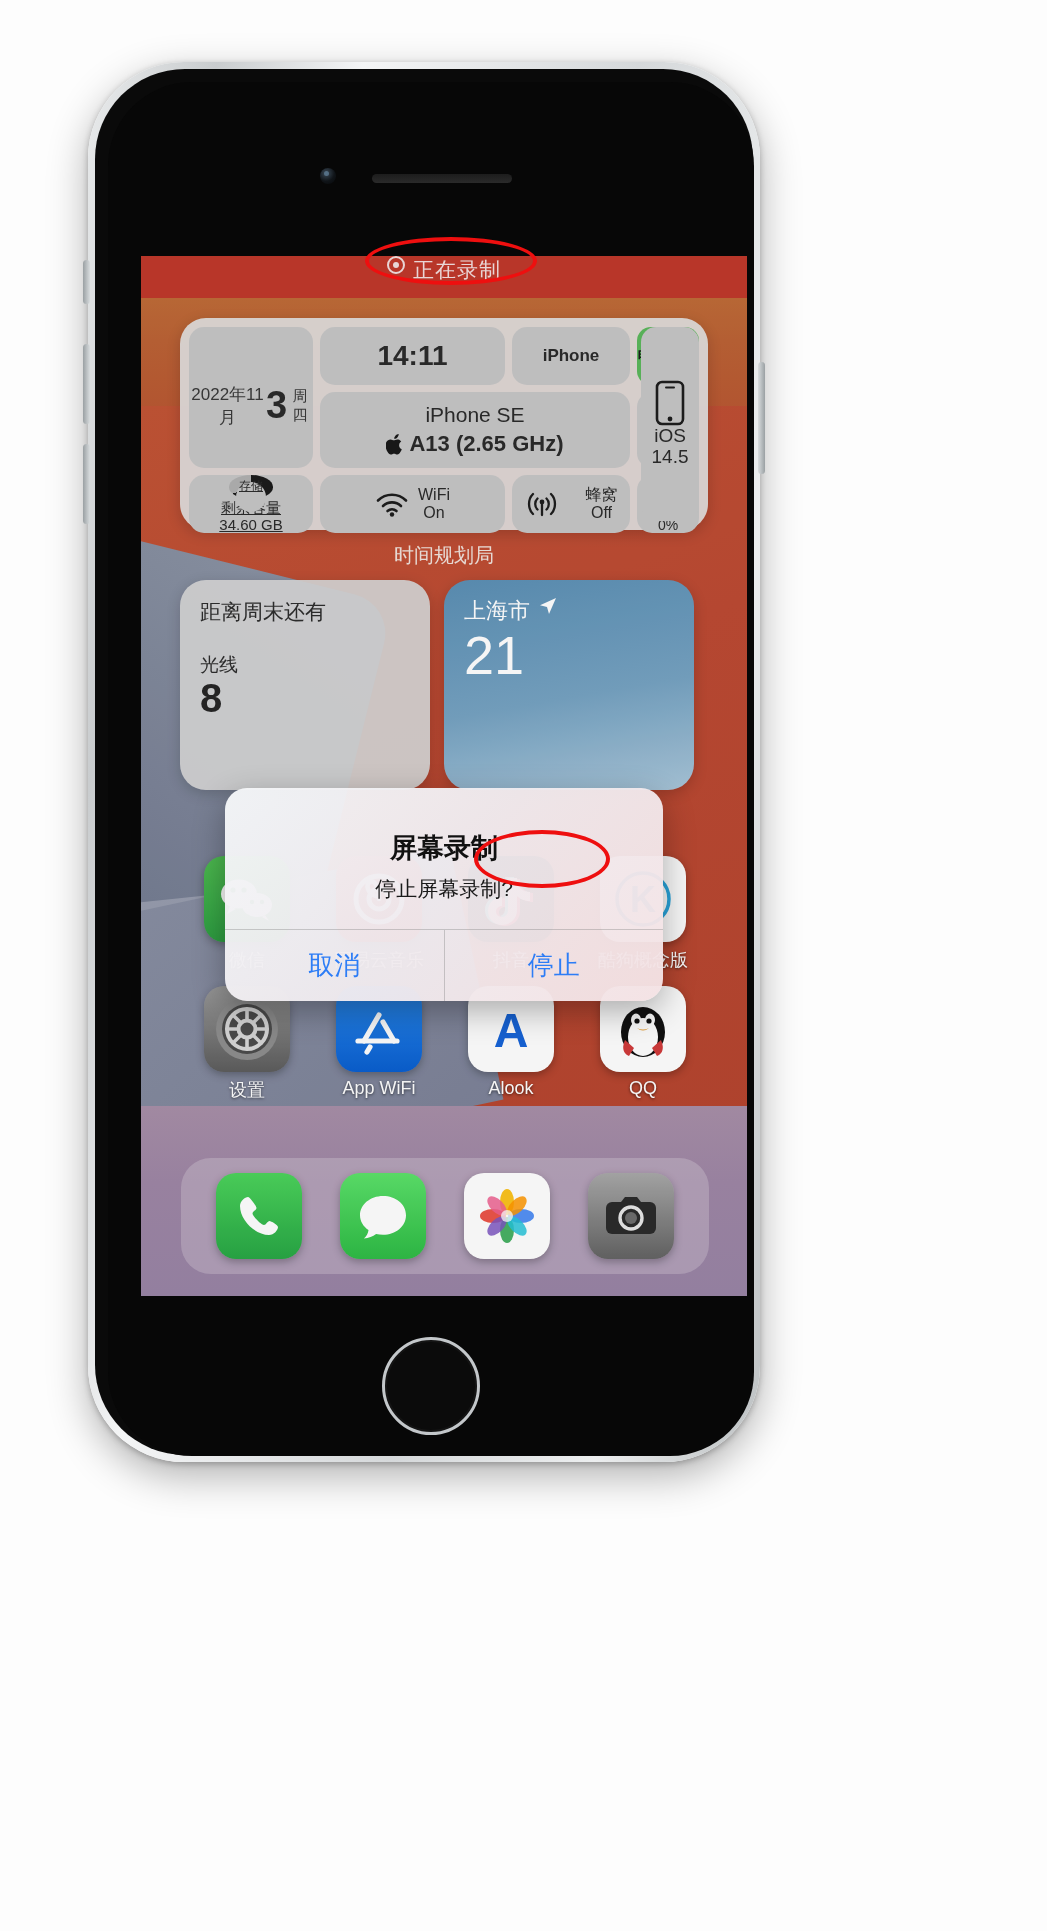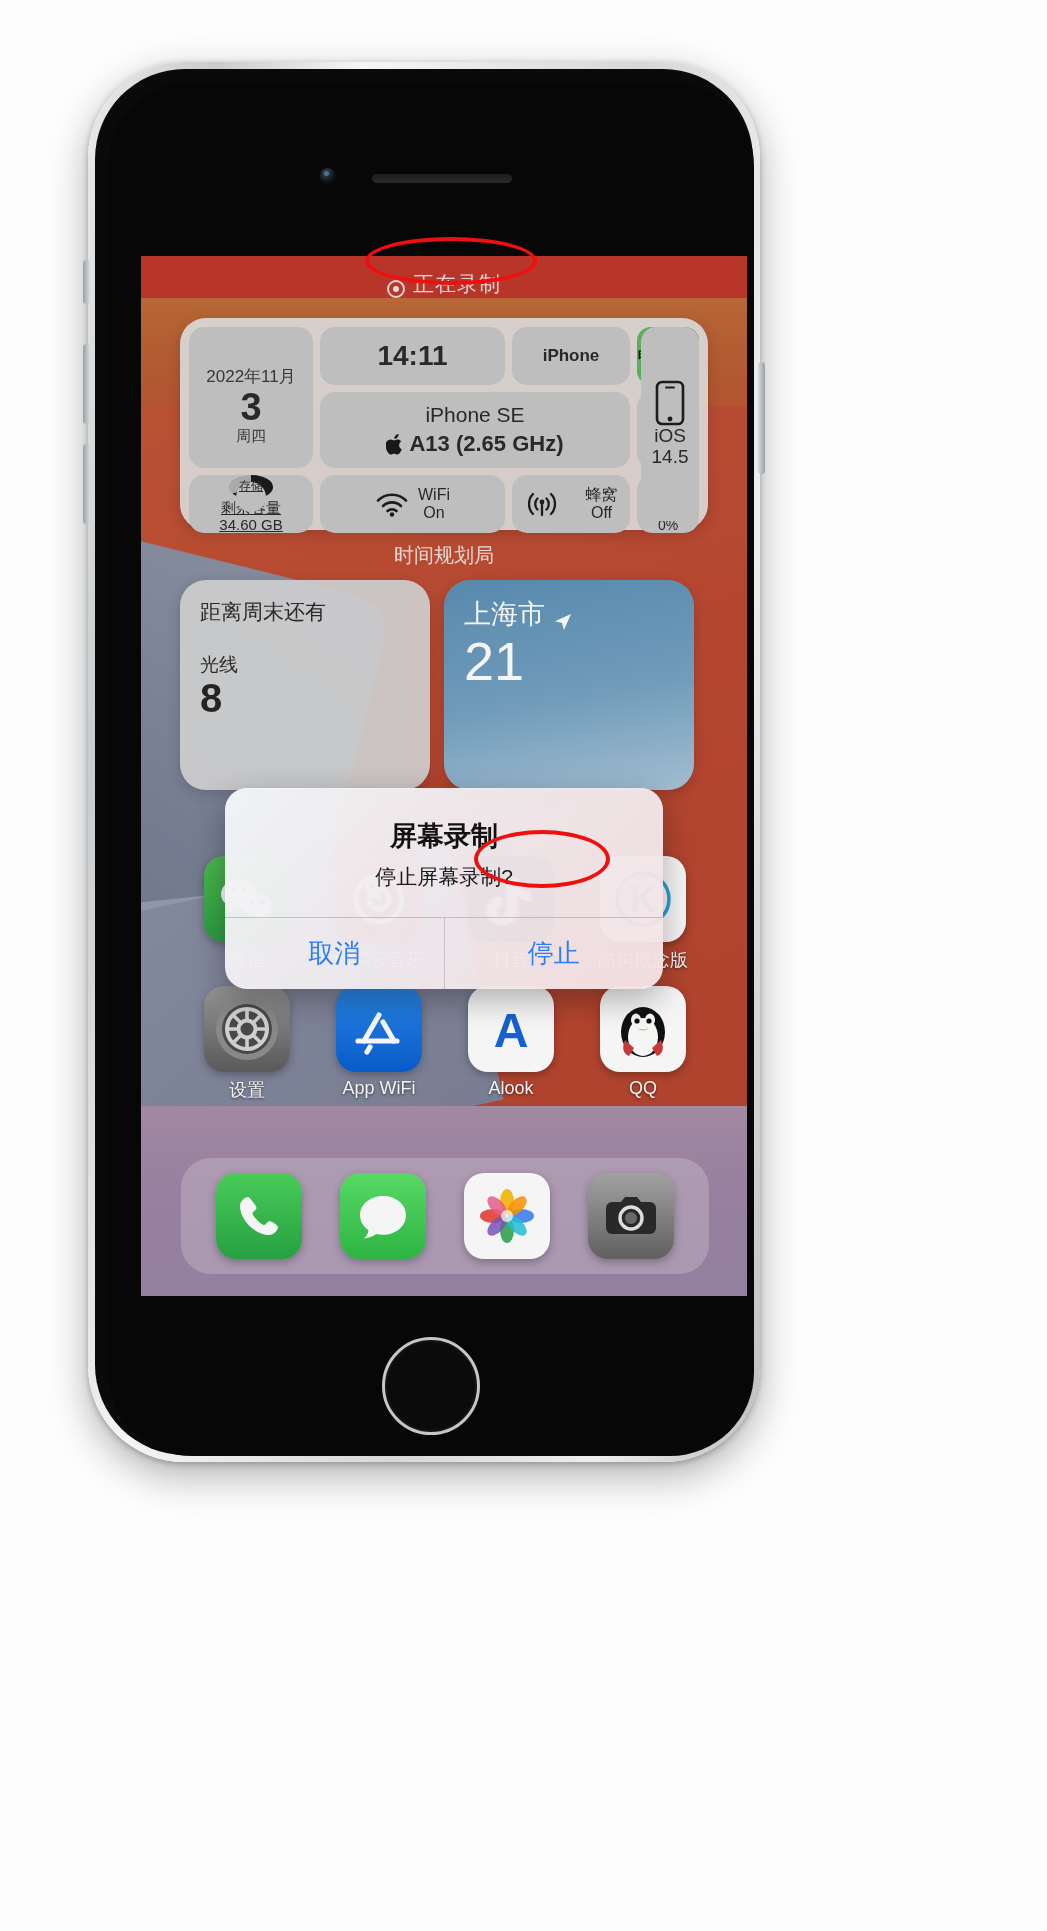--- a/index.html
+++ b/index.html
@@ -71,38 +71,38 @@
               background:linear-gradient(200deg,#9aa0b0,#848aa0);
               transform:rotate(-6deg); }
   .wp-bottom{ position:absolute; left:0; bottom:0; width:100%; height:190px;
               background:linear-gradient(180deg,#a88fa8 0%, #9f87a6 40%, #9a85a6 100%); }
   .wp-bl    { position:absolute; left:-80px; bottom:150px; width:420px; height:260px;
               background:linear-gradient(150deg,#8a90a4,#7d8399); transform:rotate(-12deg); }
 
   
   .statusbar {
     position:absolute; left:0; top:0; width:100%; height:42px;
-    background:#c0392b; display:flex; align-items:flex-end; justify-content:center; gap:8px;
+    background:#c0392b; display:flex; align-items:flex-start; justify-content:center; gap:8px;
   }
   .rec-dot { width:18px; height:18px; border-radius:50%; border:2px solid #f2dede; position:relative; }
   .rec-dot::after { content:""; position:absolute; left:4px; top:4px; width:6px; height:6px; border-radius:50%; background:#f2dede; }
   .rec-text { color:#f3dede; font-size:21px; letter-spacing:1px; }
 
   
   .widget-sys {
     position:absolute; left:39px; top:62px; width:528px; height:212px;
     background: rgba(226,226,226,0.92);
     border-radius:26px; padding:9px;
     display:grid; grid-template-columns: 124px 1fr 118px 62px;
     grid-template-rows: 58px 1fr 58px; gap:7px;
     box-shadow:0 4px 14px rgba(0,0,0,.18);
   }
   .tile { background:#c6c6c6; border-radius:15px; display:flex; align-items:center; justify-content:center;
           color:#2b2b2b; text-align:center; }
-  .tile-date { grid-column:1; grid-row:1 / span 2; flex-direction:column; gap:0px; padding-top:16px;}
+  .tile-date { grid-column:1; grid-row:1 / span 2; flex-direction:row; gap:0px; padding-top:16px;}
   .t-ym   { font-size:17px; color:#3a3a3a; }
   .t-day  { font-size:38px; font-weight:bold; line-height:1.05; }
   .t-wk   { font-size:15px; color:#3a3a3a; }
   .tile-time { grid-column:2; grid-row:1; font-size:28px; font-weight:bold; }
   .tile-name { grid-column:3; grid-row:1; font-size:17px; font-weight:bold; }
   .tile-batt { grid-column:4; grid-row:1; background:#5cb85c; color:#1c1c1c; font-size:14px; font-weight:bold;
                border-radius:14px; white-space:nowrap; }
   .tile-dev  { grid-column:2 / span 2; grid-row:2; flex-direction:column; gap:4px; }
   .dev-model { font-size:21px; }
   .dev-chip  { font-size:22px; font-weight:bold; display:flex; align-items:center; gap:6px; }
@@ -141,21 +141,21 @@
   .ww-unit{ font-size:18px; color:#2d2d2d; vertical-align:top; margin-left:8px; }
   .ww-sub{ font-size:19px; color:#2d2d2d; margin-top:26px; }
   .ww-sub2{ font-size:40px; font-weight:bold; color:#262626; line-height:1; }
 
   .widget-weather {
     position:absolute; left:303px; top:324px; width:250px; height:210px;
     background: linear-gradient(170deg,#5b8fb5 0%, #76a3c2 55%, #a9c6da 100%);
     border-radius:26px; padding:16px 20px; color:#fff;
     box-shadow:0 4px 14px rgba(0,0,0,.18);
   }
-  .wx-city{ font-size:27px; display:flex; align-items:flex-end; gap:8px; }
+  .wx-city{ font-size:22px; display:flex; align-items:flex-start; gap:8px; }
   .wx-temp{ font-size:54px; font-weight:300; line-height:1; margin-top:2px; }
 
   
   .apps { position:absolute; left:40px; top:600px; width:528px;
           display:grid; grid-template-columns:repeat(4,1fr); row-gap:14px; }
   .app { display:flex; flex-direction:column; align-items:center; gap:6px; }
   .app-ico { width:86px; height:86px; border-radius:20px; position:relative; overflow:hidden;
              box-shadow:0 3px 8px rgba(0,0,0,.28); display:flex; align-items:center; justify-content:center; }
   .app-lbl { font-size:18px; color:#fff; text-shadow:0 1px 3px rgba(0,0,0,.6); }
 
@@ -180,21 +180,21 @@
   .ic-camera{ background:linear-gradient(180deg,#a9a9a9,#646464); }
 
   
   .alert-backdrop { position:absolute; inset:0; background:rgba(0,0,0,0.04); }
   .alert {
     position:absolute; left:84px; top:532px; width:438px;
     border-radius:22px; overflow:hidden;
     background: linear-gradient(135deg, rgba(244,246,248,0.97) 0%, rgba(240,236,240,0.96) 45%, rgba(244,226,228,0.96) 100%);
     box-shadow:0 10px 32px rgba(0,0,0,.30);
   }
-  .alert-body { padding:30px 22px 26px; text-align:center; }
+  .alert-body { padding:42px 22px 26px; text-align:center; }
   .alert-title { font-size:27px; font-weight:bold; color:#111; }
   .alert-msg { font-size:21px; color:#1a1a1a; margin-top:9px; }
   .alert-actions { display:flex; border-top:1px solid rgba(120,120,120,.35); }
   .alert-btn { flex:1; text-align:center; padding:18px 0; font-size:26px; color:#2d7df6; cursor:pointer; }
   .alert-btn + .alert-btn { border-left:1px solid rgba(120,120,120,.35); }
 
   
   .ann { position:absolute; border:4px solid #ee0f0f; border-radius:50%; pointer-events:none; }
   .ann-rec  { left:365px; top:237px; width:172px; height:48px; }
   .ann-stop { left:474px; top:830px; width:136px; height:58px; }

